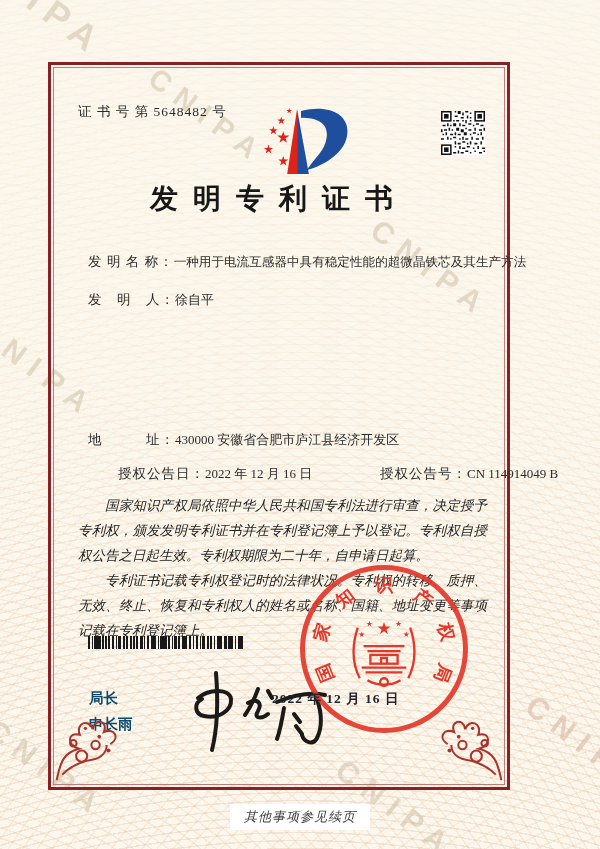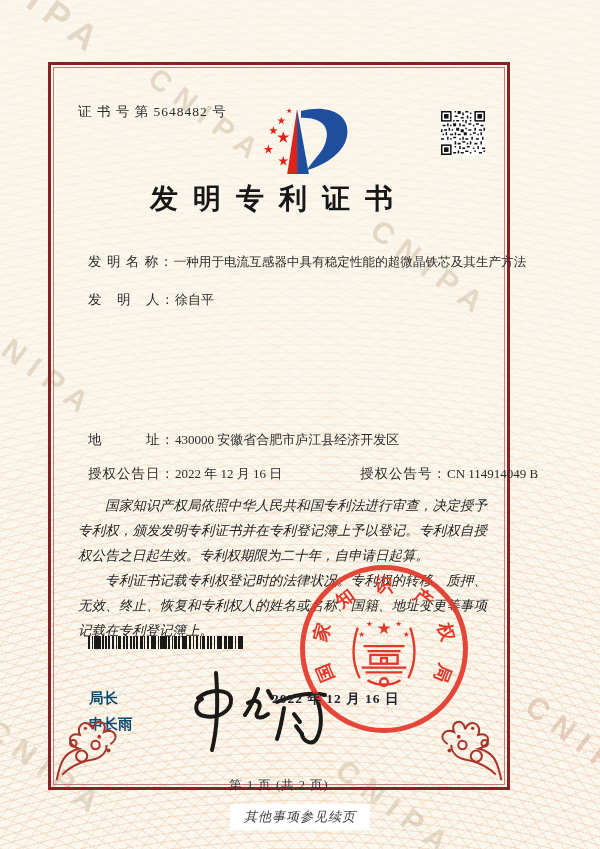--- a/index.html
+++ b/index.html
@@ -48,23 +48,23 @@
   .title{
     position:absolute;left:0;top:115px;width:100%;text-align:center;
     font-size:28px;font-weight:bold;letter-spacing:15px;box-sizing:border-box;
     color:#171717;
   }
 
   .row{position:absolute;left:37px;right:14px;white-space:nowrap;font-size:13.5px;}
   .row .lbl{letter-spacing:1px;}
   .row .val{font-size:13px;}
   .r0{top:188px;} .r1{top:226px;} .r2{top:260px;} .r3{top:296px;}
-  .r4{top:330px;} .r5{top:366px;} .r6{top:400px;}
+  .r4{top:330px;} .r5{top:366px;} .r6{top:400px;margin-left:30px;}
   .pair2{position:absolute;left:225px;top:0;}
-  .r6 .pair2{left:272px;}
+  .r6 .pair2{left:262px;}
 
   .legal{
     position:absolute;left:27px;right:20px;top:428px;
     font-size:13.5px;line-height:25px;font-style:italic;text-align:justify;color:#222;
   }
   .legal p{margin:0;text-indent:2em;}
 
   .barcode{
     position:absolute;left:37px;top:571px;width:156px;height:13px;
     background-image:
@@ -238,21 +238,20 @@
         <circle cx="46" cy="40" r="4.5"></circle>
         <circle cx="22" cy="38" r="3.5"></circle>
       </g>
       <g fill="#a8342c">
         <circle cx="60" cy="46" r="2.2"></circle>
           <circle cx="50" cy="31" r="2"></circle>
           <circle cx="35" cy="22" r="1.8"></circle>
       </g>
     </svg>
 
-    <div class="page-num">第 1 页 (共 2 页)</div>
   </div>
 
   <div class="seal">
     <div class="seal-ring"></div>
     <span class="seal-char" style="left:24.7px;top:108px;transform:translate(-50%,-50%) rotate(-112deg);">国</span>
     <span class="seal-char" style="left:22.3px;top:67px;transform:translate(-50%,-50%) rotate(-75deg);">家</span>
     <span class="seal-char" style="left:45.2px;top:33px;transform:translate(-50%,-50%) rotate(-37deg);">知</span>
     <span class="seal-char" style="left:84px;top:20px;transform:translate(-50%,-50%);">识</span>
     <span class="seal-char" style="left:122.8px;top:33px;transform:translate(-50%,-50%) rotate(37deg);">产</span>
     <span class="seal-char" style="left:145.7px;top:67px;transform:translate(-50%,-50%) rotate(75deg);">权</span>

